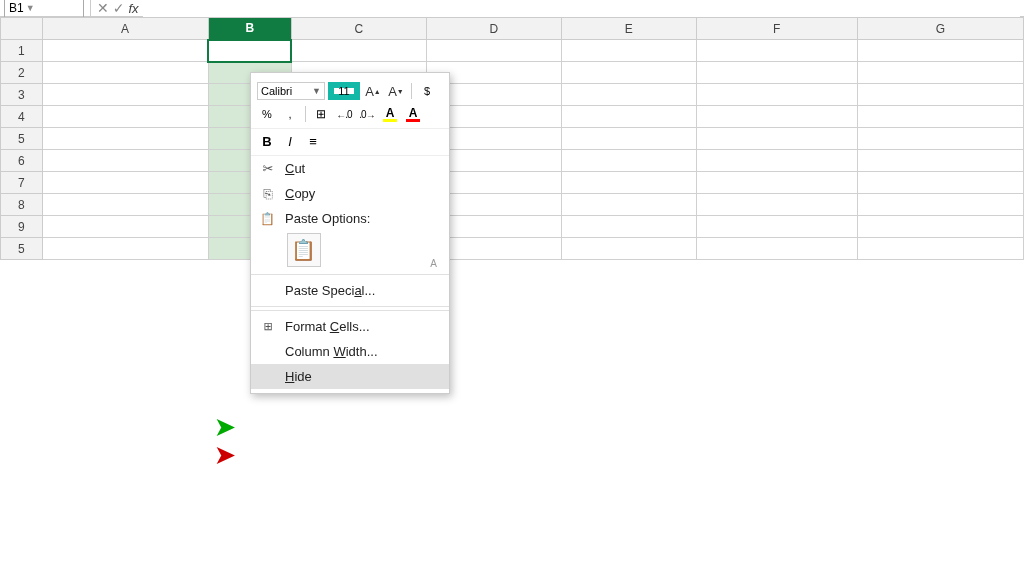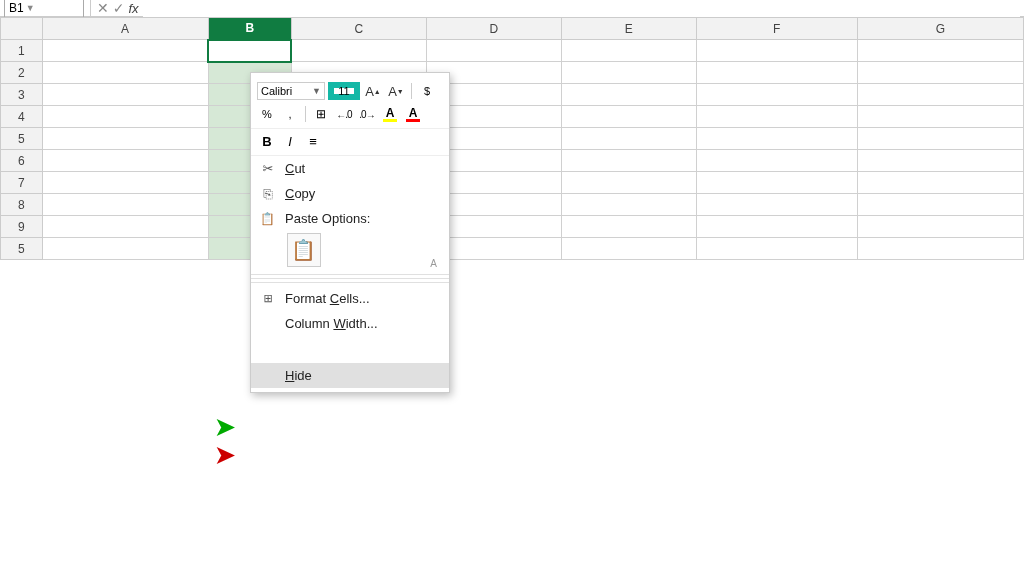--- a/index.html
+++ b/index.html
@@ -208,21 +208,20 @@
       align-items: center;
       padding: 5px 12px 5px 8px;
       cursor: pointer;
       font-size: 13px;
       color: #222;
       gap: 8px;
       position: relative;
     }
     .context-menu-item.highlighted {
       background: #e0e0e0;
-      margin-top: 27px;
     }
 
     .context-menu-item .menu-icon {
       width: 18px;
       text-align: center;
       font-size: 13px;
       color: #555;
     }
 
     .context-menu-item .menu-label {
@@ -482,20 +481,24 @@
 
     <div class="context-menu-item" style="padding: 2px 12px 4px 36px;">
       <div style="width:34px; height:34px; border:1px solid #ccc; display:flex; align-items:center; justify-content:center; font-size:20px; background:#f9f9f9;">
         <span>📋</span>
       </div>
       <span style="font-size:10px; color:#999; position:absolute; bottom:2px; right:12px;">A</span>
     </div>
 
     <div class="menu-separator"></div>
 
+    <div class="context-menu-item">
+      <span class="menu-icon"></span>
+      <span class="menu-label">Paste Speci<span class="underline-char">a</span>l...</span>
+    </div>
 
     <div class="menu-separator"></div>
 
 
 
 
     <div class="menu-separator"></div>
 
     <div class="context-menu-item">
       <span class="menu-icon format-icon" style="font-size:11px;">⊞</span>

